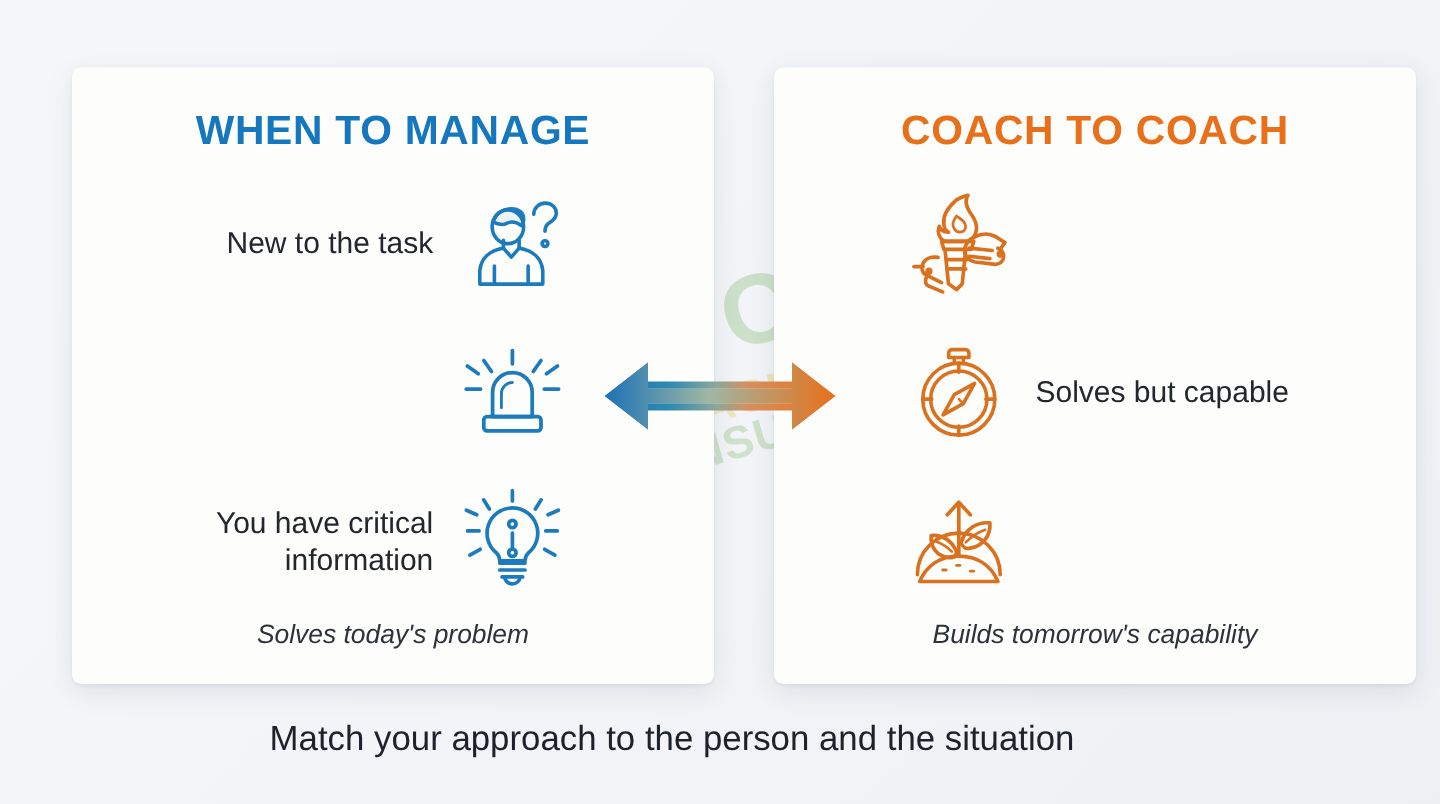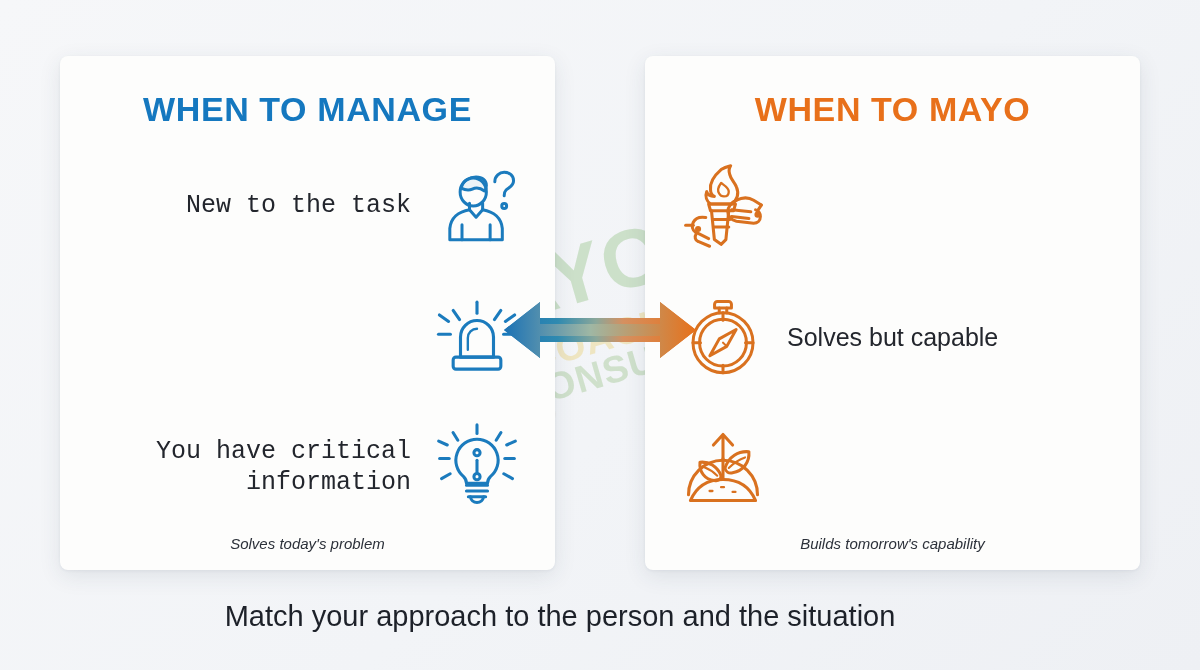--- a/index.html
+++ b/index.html
@@ -73,30 +73,31 @@
     height: 104px;
     z-index: 2;
     opacity: 0.5;
     pointer-events: none;
   }
 
   
   .card {
     position: absolute;
     top: 56px;
-    width: 495px;
+    width: 535px;
     height: 514px;
     background: #fdfdfc;
     border-radius: 8px;
     box-shadow: 0 6px 22px rgba(40, 55, 80, 0.10),
                 0 1px 3px rgba(40, 55, 80, 0.06);
     z-index: 4;
-    padding: 34px 30px 8px 30px;
+    padding: 34px 30px 18px 30px;
     display: flex;
     flex-direction: column;
+    align-items: center;
   }
   .card-left  { left: 60px; }
   .card-right { left: 645px; }
 
   .card-title {
     text-align: center;
     font-size: 34px;
     font-weight: 800;
     letter-spacing: 0.6px;
     margin-bottom: 6px;
@@ -119,36 +120,36 @@
   }
   .row-left  { justify-content: flex-end; }
   .row-right { justify-content: flex-start; }
 
   .row-label {
     font-size: 25px;
     color: #23262d;
     line-height: 1.22;
     font-weight: 400;
   }
-  .row-left .row-label  { text-align: right;  padding-right: 18px; font-family: Liberation Mono, monospace; }
+  .row-left .row-label  { text-align: right;  padding-right: 18px; }
   .row-right .row-label { text-align: left;   padding-left: 16px; }
 
   .row-icon {
     width: 96px;
     height: 96px;
     flex: 0 0 96px;
     display: flex;
     align-items: center;
     justify-content: center;
   }
 
   .card-footer {
     text-align: center;
     font-style: italic;
-    font-size: 15px;
+    font-size: 22px;
     color: #2c313a;
     padding-bottom: 10px;
     margin-top: 2px;
   }
 
   
   .center-arrow {
     position: absolute;
     left: 500px;
     top: 294px;
@@ -277,21 +278,21 @@
         </div>
       </div>
 
     </div>
 
     <div class="card-footer">Solves today's problem</div>
   </div>
 
   <div class="card card-right">
 
-    <div class="card-title title-coach">WHEN TO MAYO</div>
+    <div class="card-title title-coach">COACH TO COACH</div>
 
     <div class="rows">
 
       <div class="row row-right">
         <div class="row-icon">
           <svg viewBox="0 0 96 96" width="92" height="92">
             <g fill="none" stroke="#d9711f" stroke-width="3.2" stroke-linecap="round" stroke-linejoin="round">
 
               <path d="M46 10 c-8 7 -12 14 -11 21 c0 3 2 6 4 7 c-4 0 -7 -2 -8 -5 c-2 5 0 10 4 13 l22 0 c6 -4 8 -11 5 -18 c-2 -5 -6 -8 -7 -13 c-1 -3 -1 -6 1 -9 c-4 1 -7 2 -10 4 Z"></path>
 

